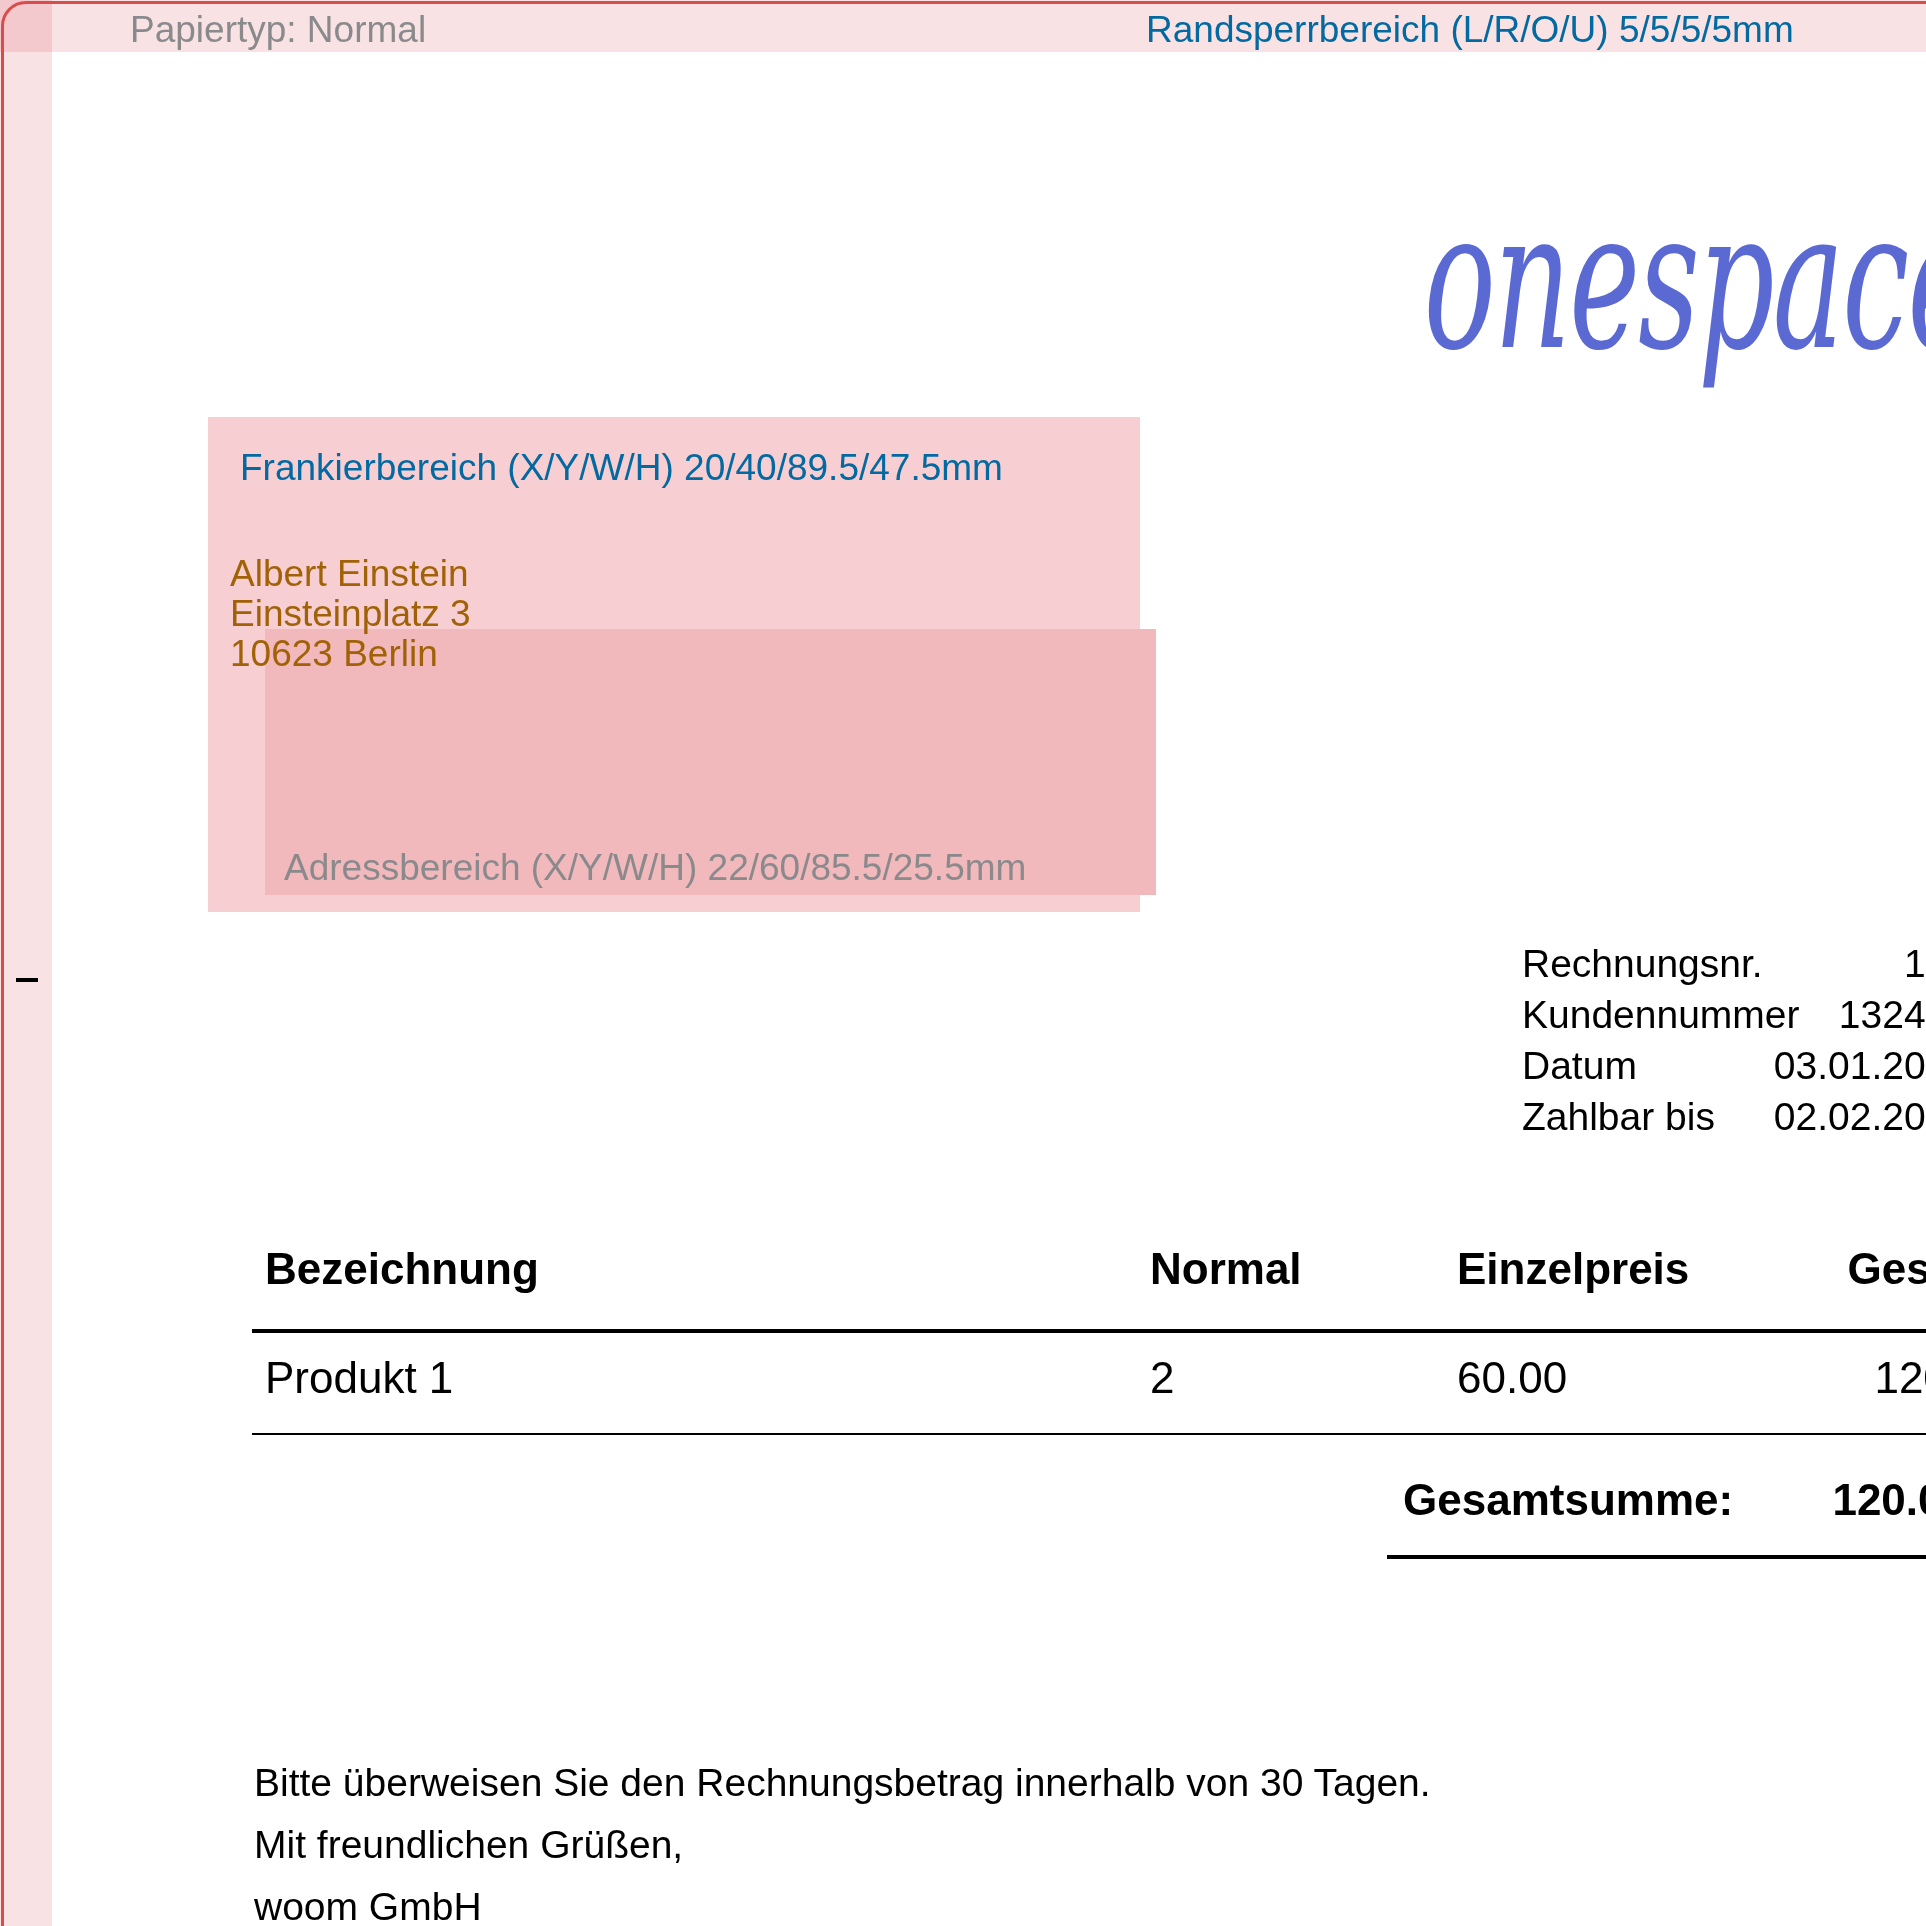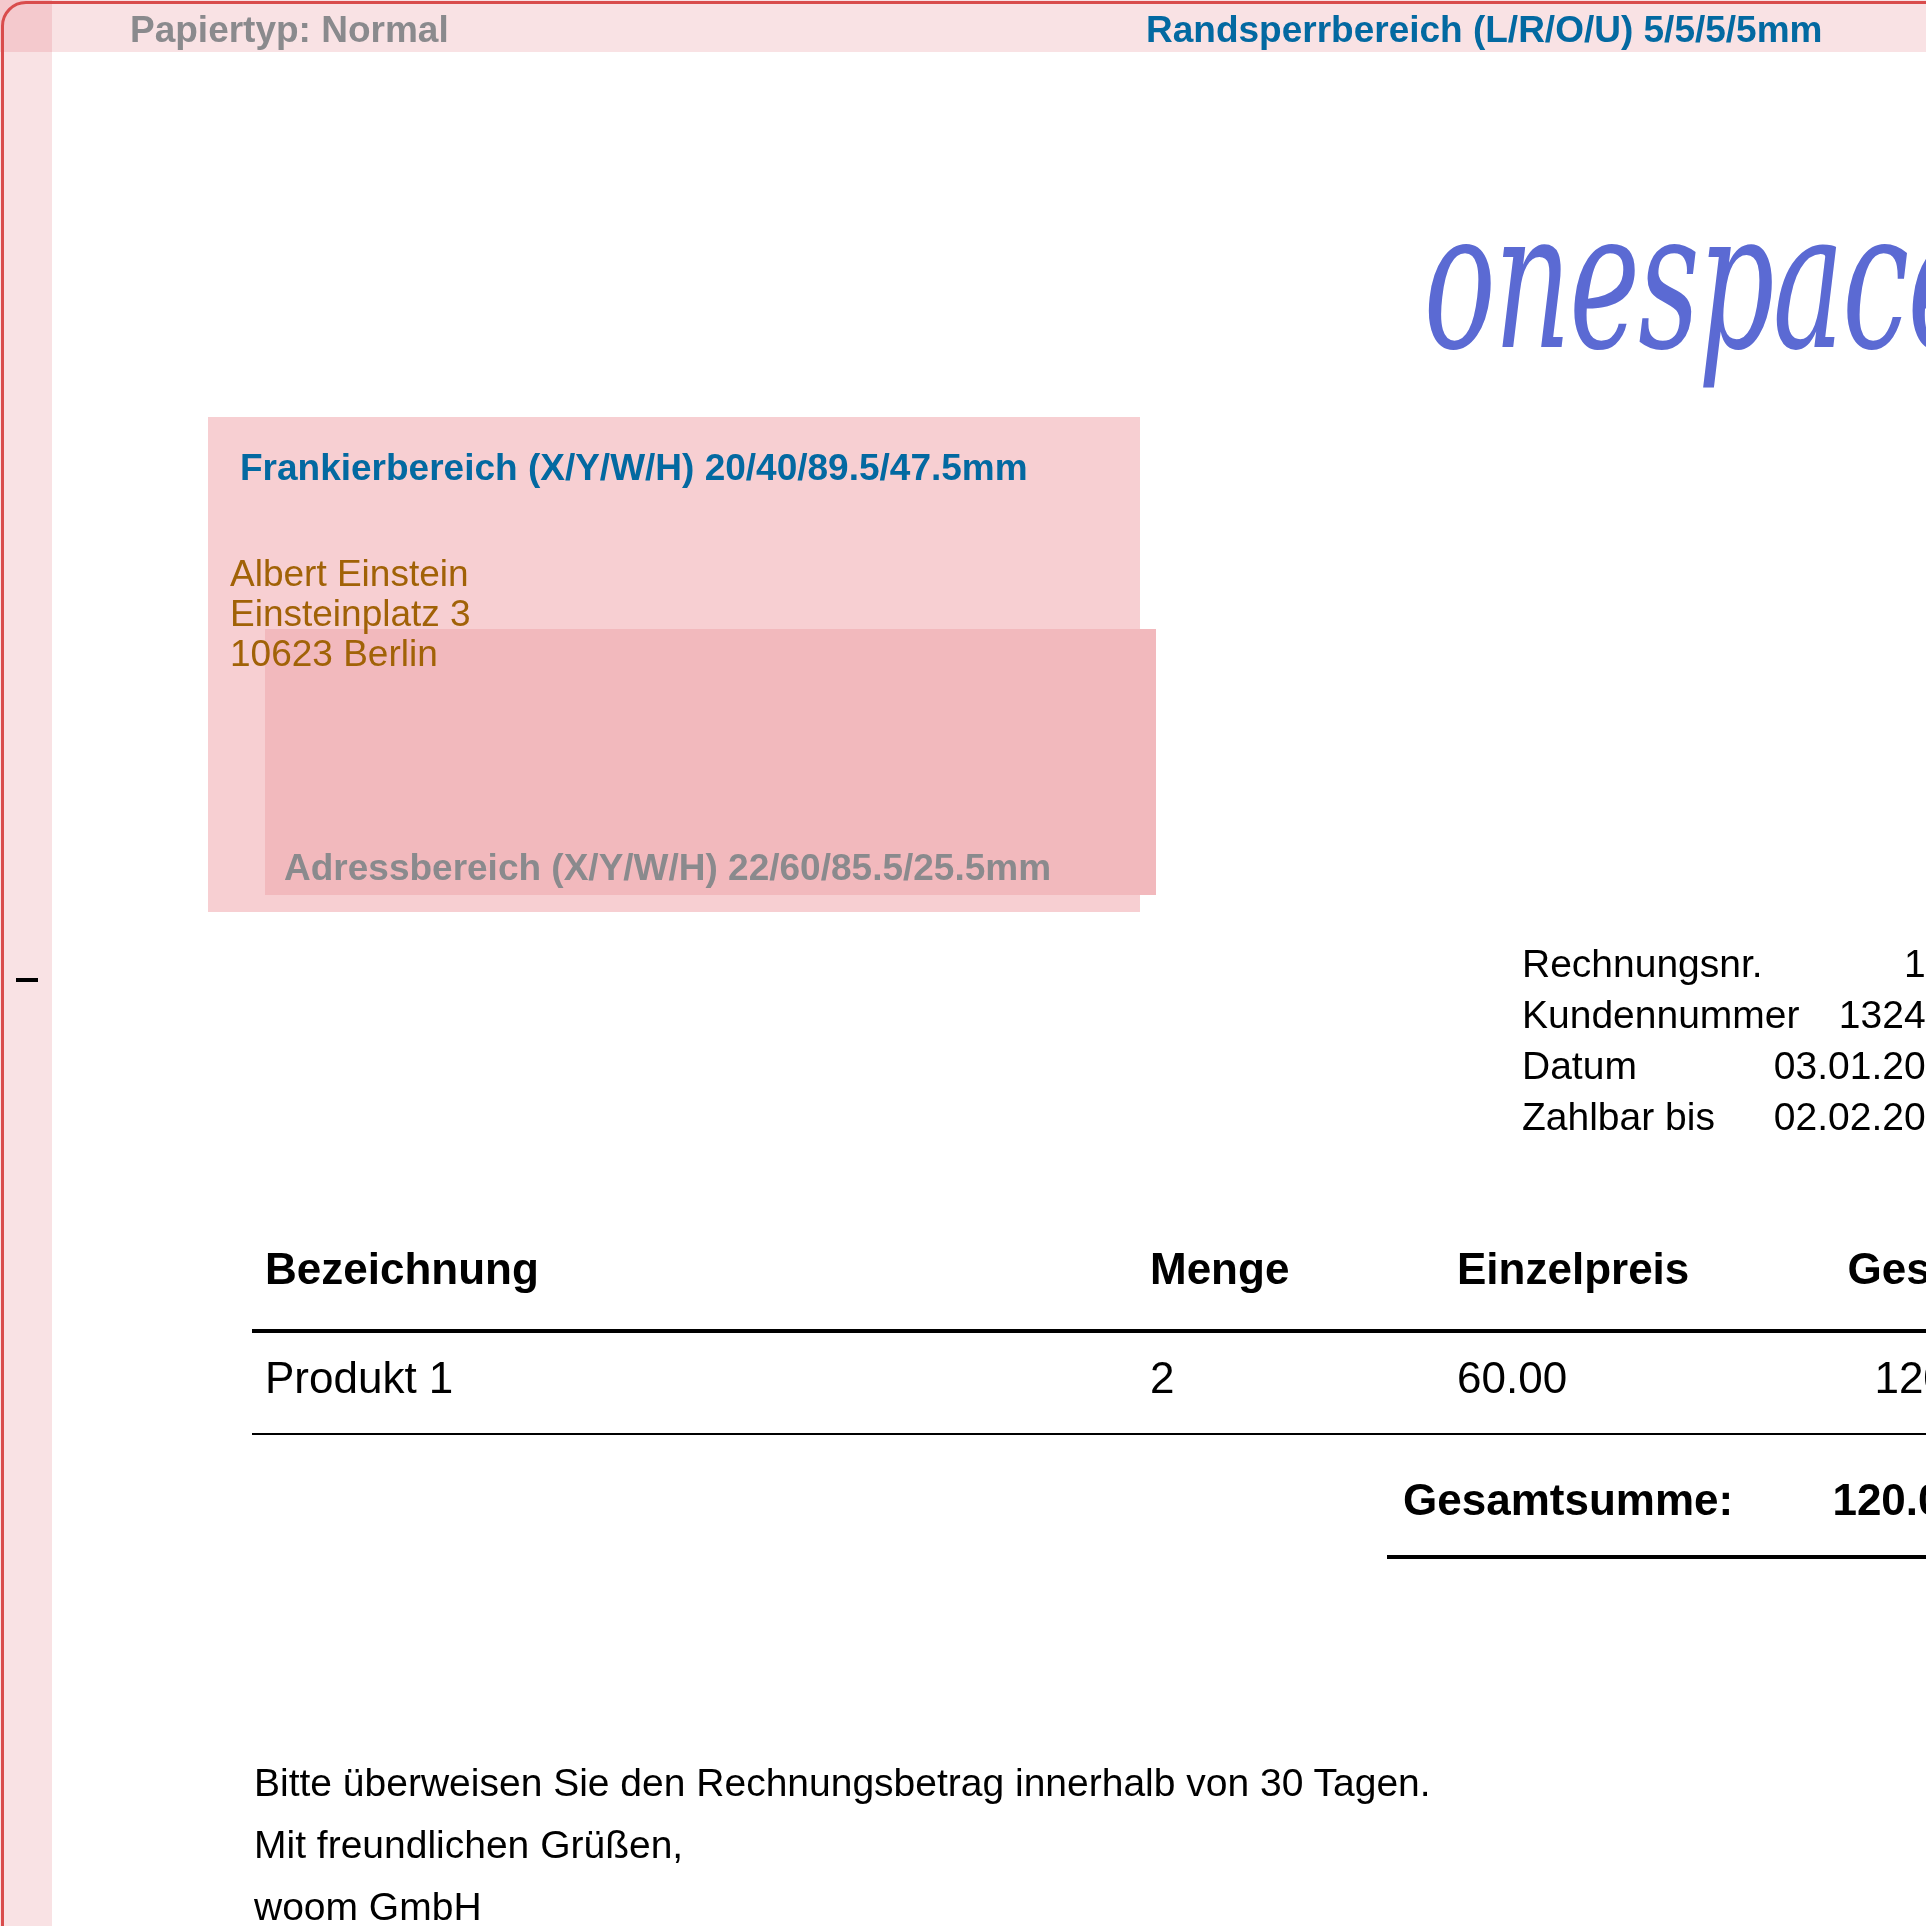--- a/index.html
+++ b/index.html
@@ -15,21 +15,21 @@
   .band-top{left:0;top:0;width:2188px;height:52px;}
   .band-left{left:0;top:0;width:52px;height:1956px;}
   
   .page-border{
     position:absolute;left:1.2px;top:1.2px;width:2182px;height:2042px;
     border:3.5px solid #d94c4c;border-radius:25px;
     box-sizing:border-box;pointer-events:none;
   }
   .zone-label{
     position:absolute;
-    font-size:37px;font-weight:700;letter-spacing:0;
+    font-size:37px;font-weight:400;letter-spacing:0;
     white-space:nowrap;
   }
   .lbl-gray{color:#8a8a8d;}
   .lbl-red{color:#0369a1;}
   .fold-mark{position:absolute;left:16px;top:978px;width:22.3px;height:3.9px;background:#000;}
   .logo{
     position:absolute;right:211px;top:184px;
     font-family:"DejaVu Serif", serif;font-style:italic;font-weight:400;
     font-size:193px;line-height:1;color:#5b6ad3;
     transform:scaleX(0.62);transform-origin:top right;
@@ -120,21 +120,21 @@
       <span class="meta-label">Datum</span>
       <span class="meta-value">03.01.2025</span>
     </div>
     <div class="meta-row">
       <span class="meta-label">Zahlbar bis</span>
       <span class="meta-value">02.02.2025</span>
     </div>
   </div>
 
   <div class="cell bold hdr col-desc">Bezeichnung</div>
-  <div class="cell bold hdr col-qty">Menge</div>
+  <div class="cell bold hdr col-qty">Normal</div>
   <div class="cell bold hdr col-price">Einzelpreis</div>
   <div class="cell bold hdr col-total">Gesamt</div>
 
   <div class="rule rule-header"></div>
 
   <div class="cell row1 col-desc">Produkt 1</div>
   <div class="cell row1 col-qty">2</div>
   <div class="cell row1 col-price">60.00</div>
   <div class="cell row1 col-total">120.00</div>
 

